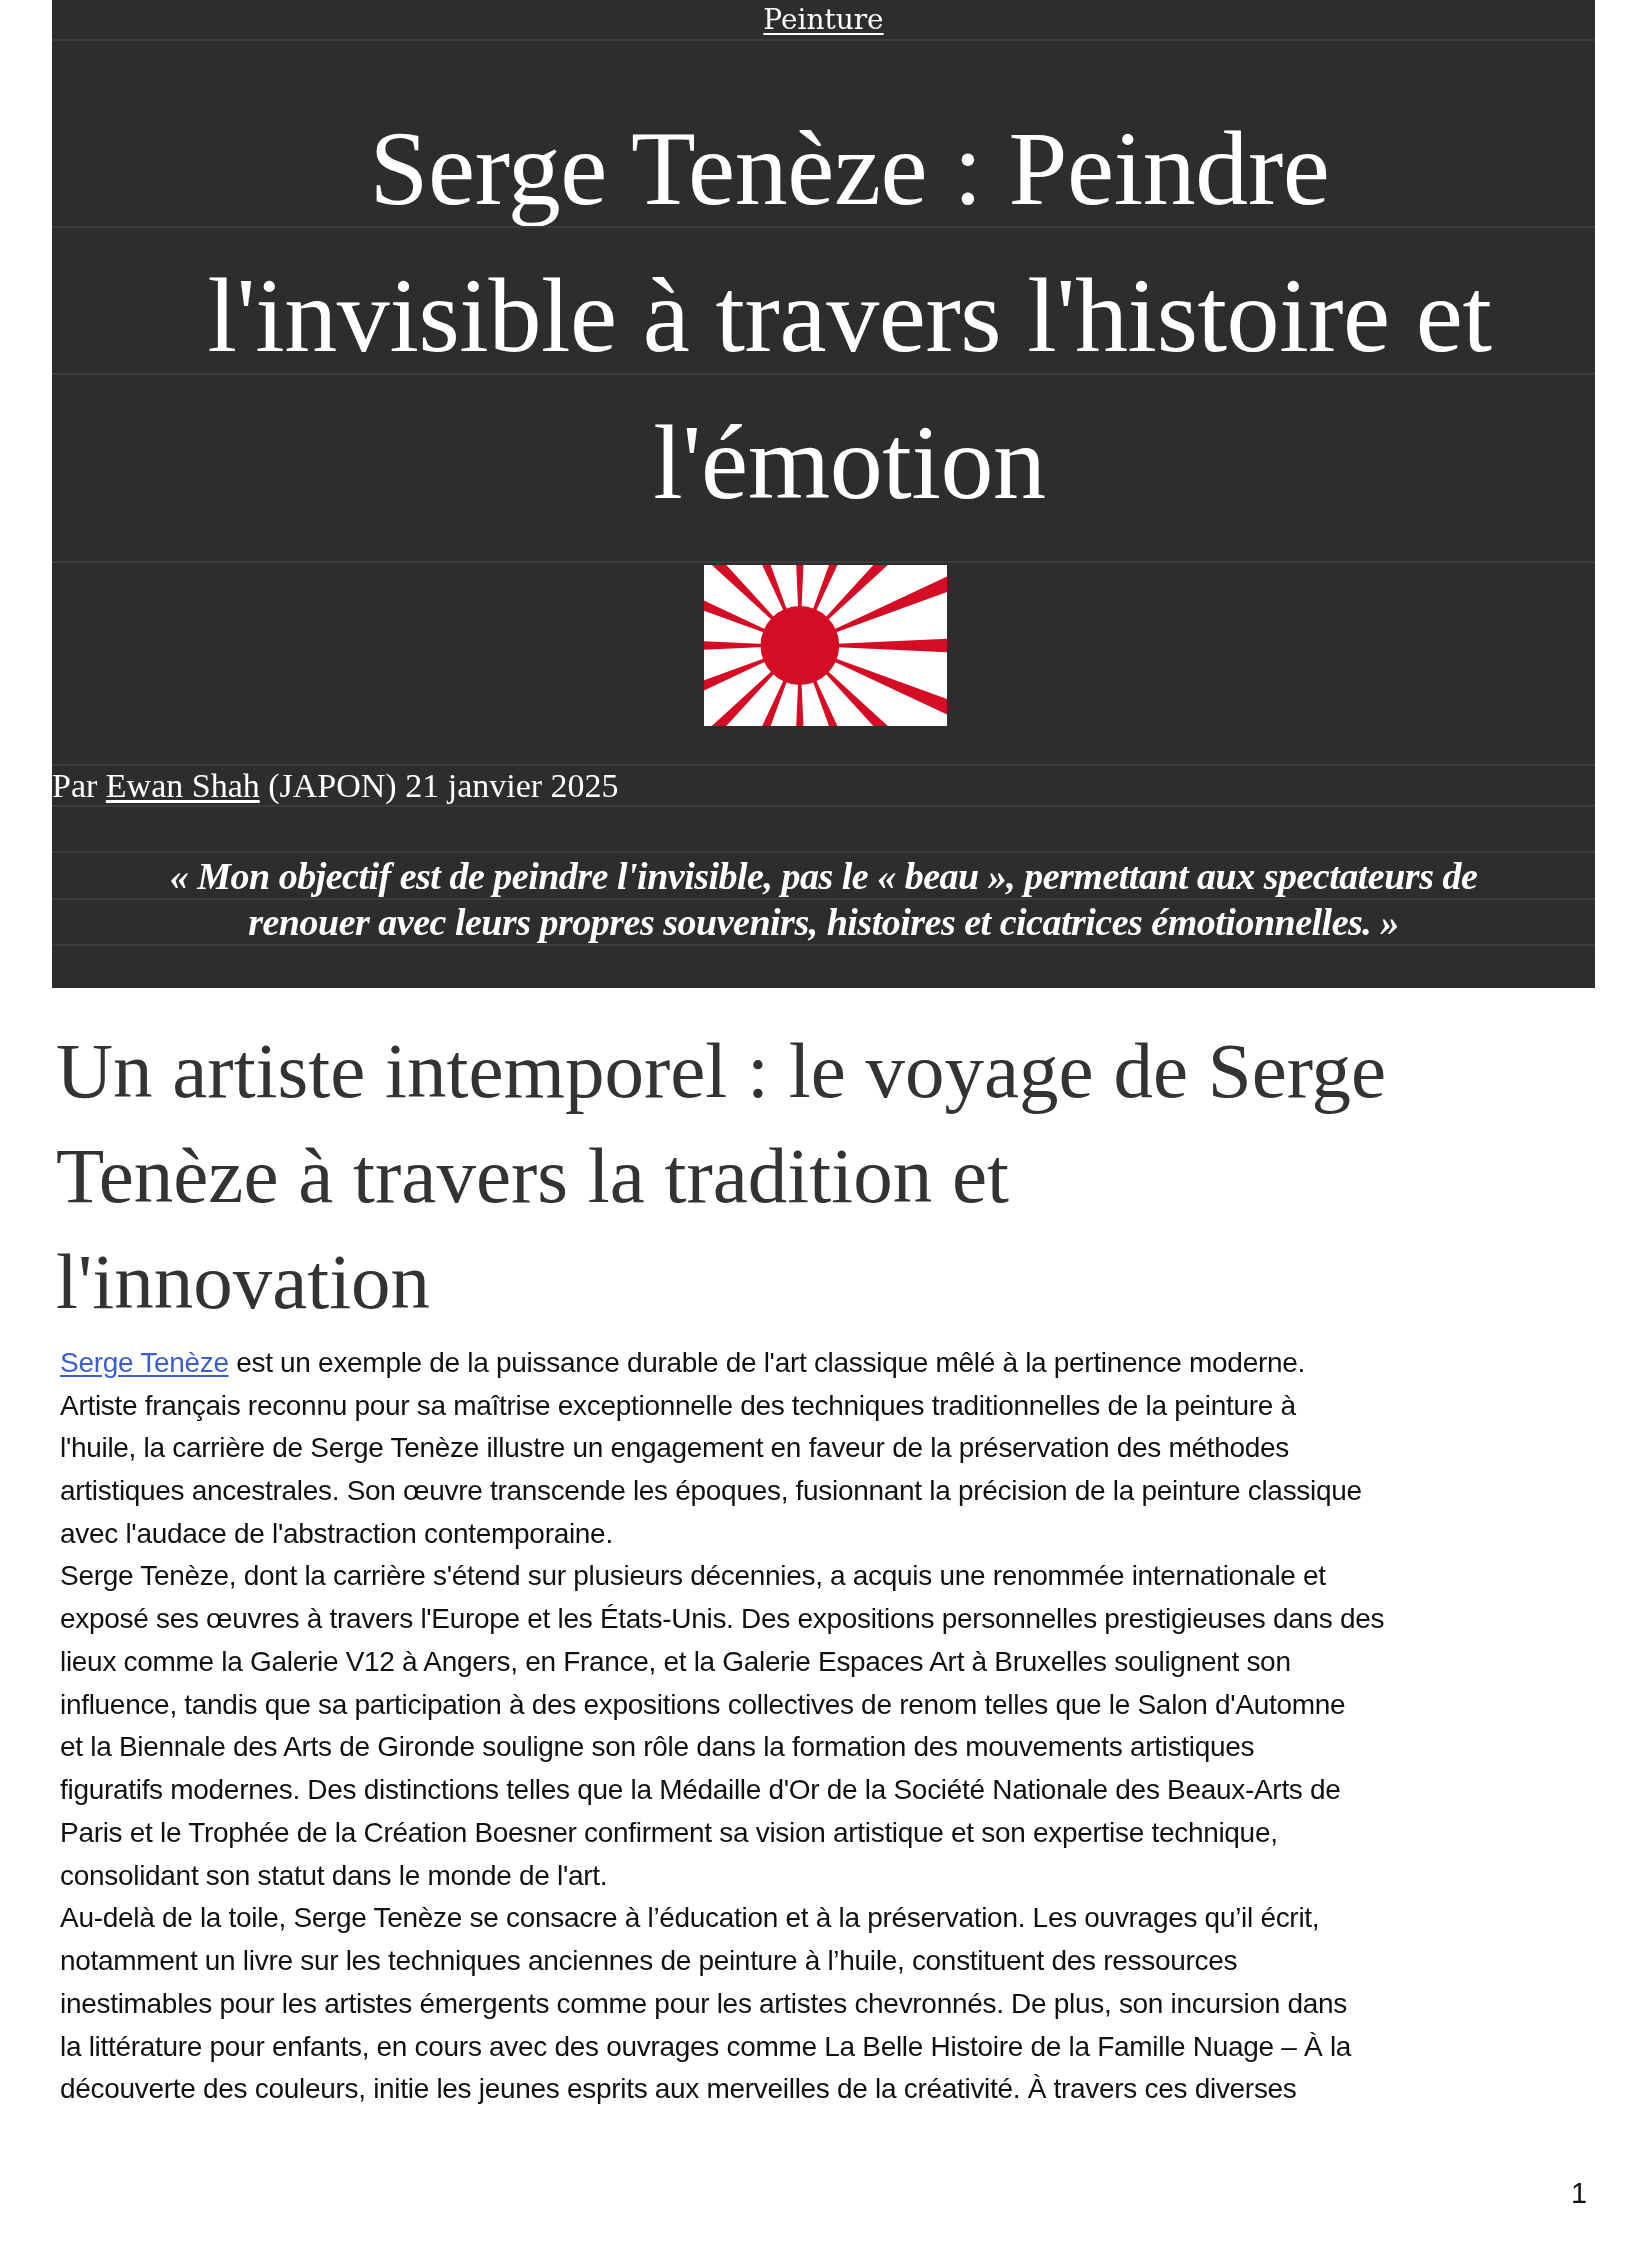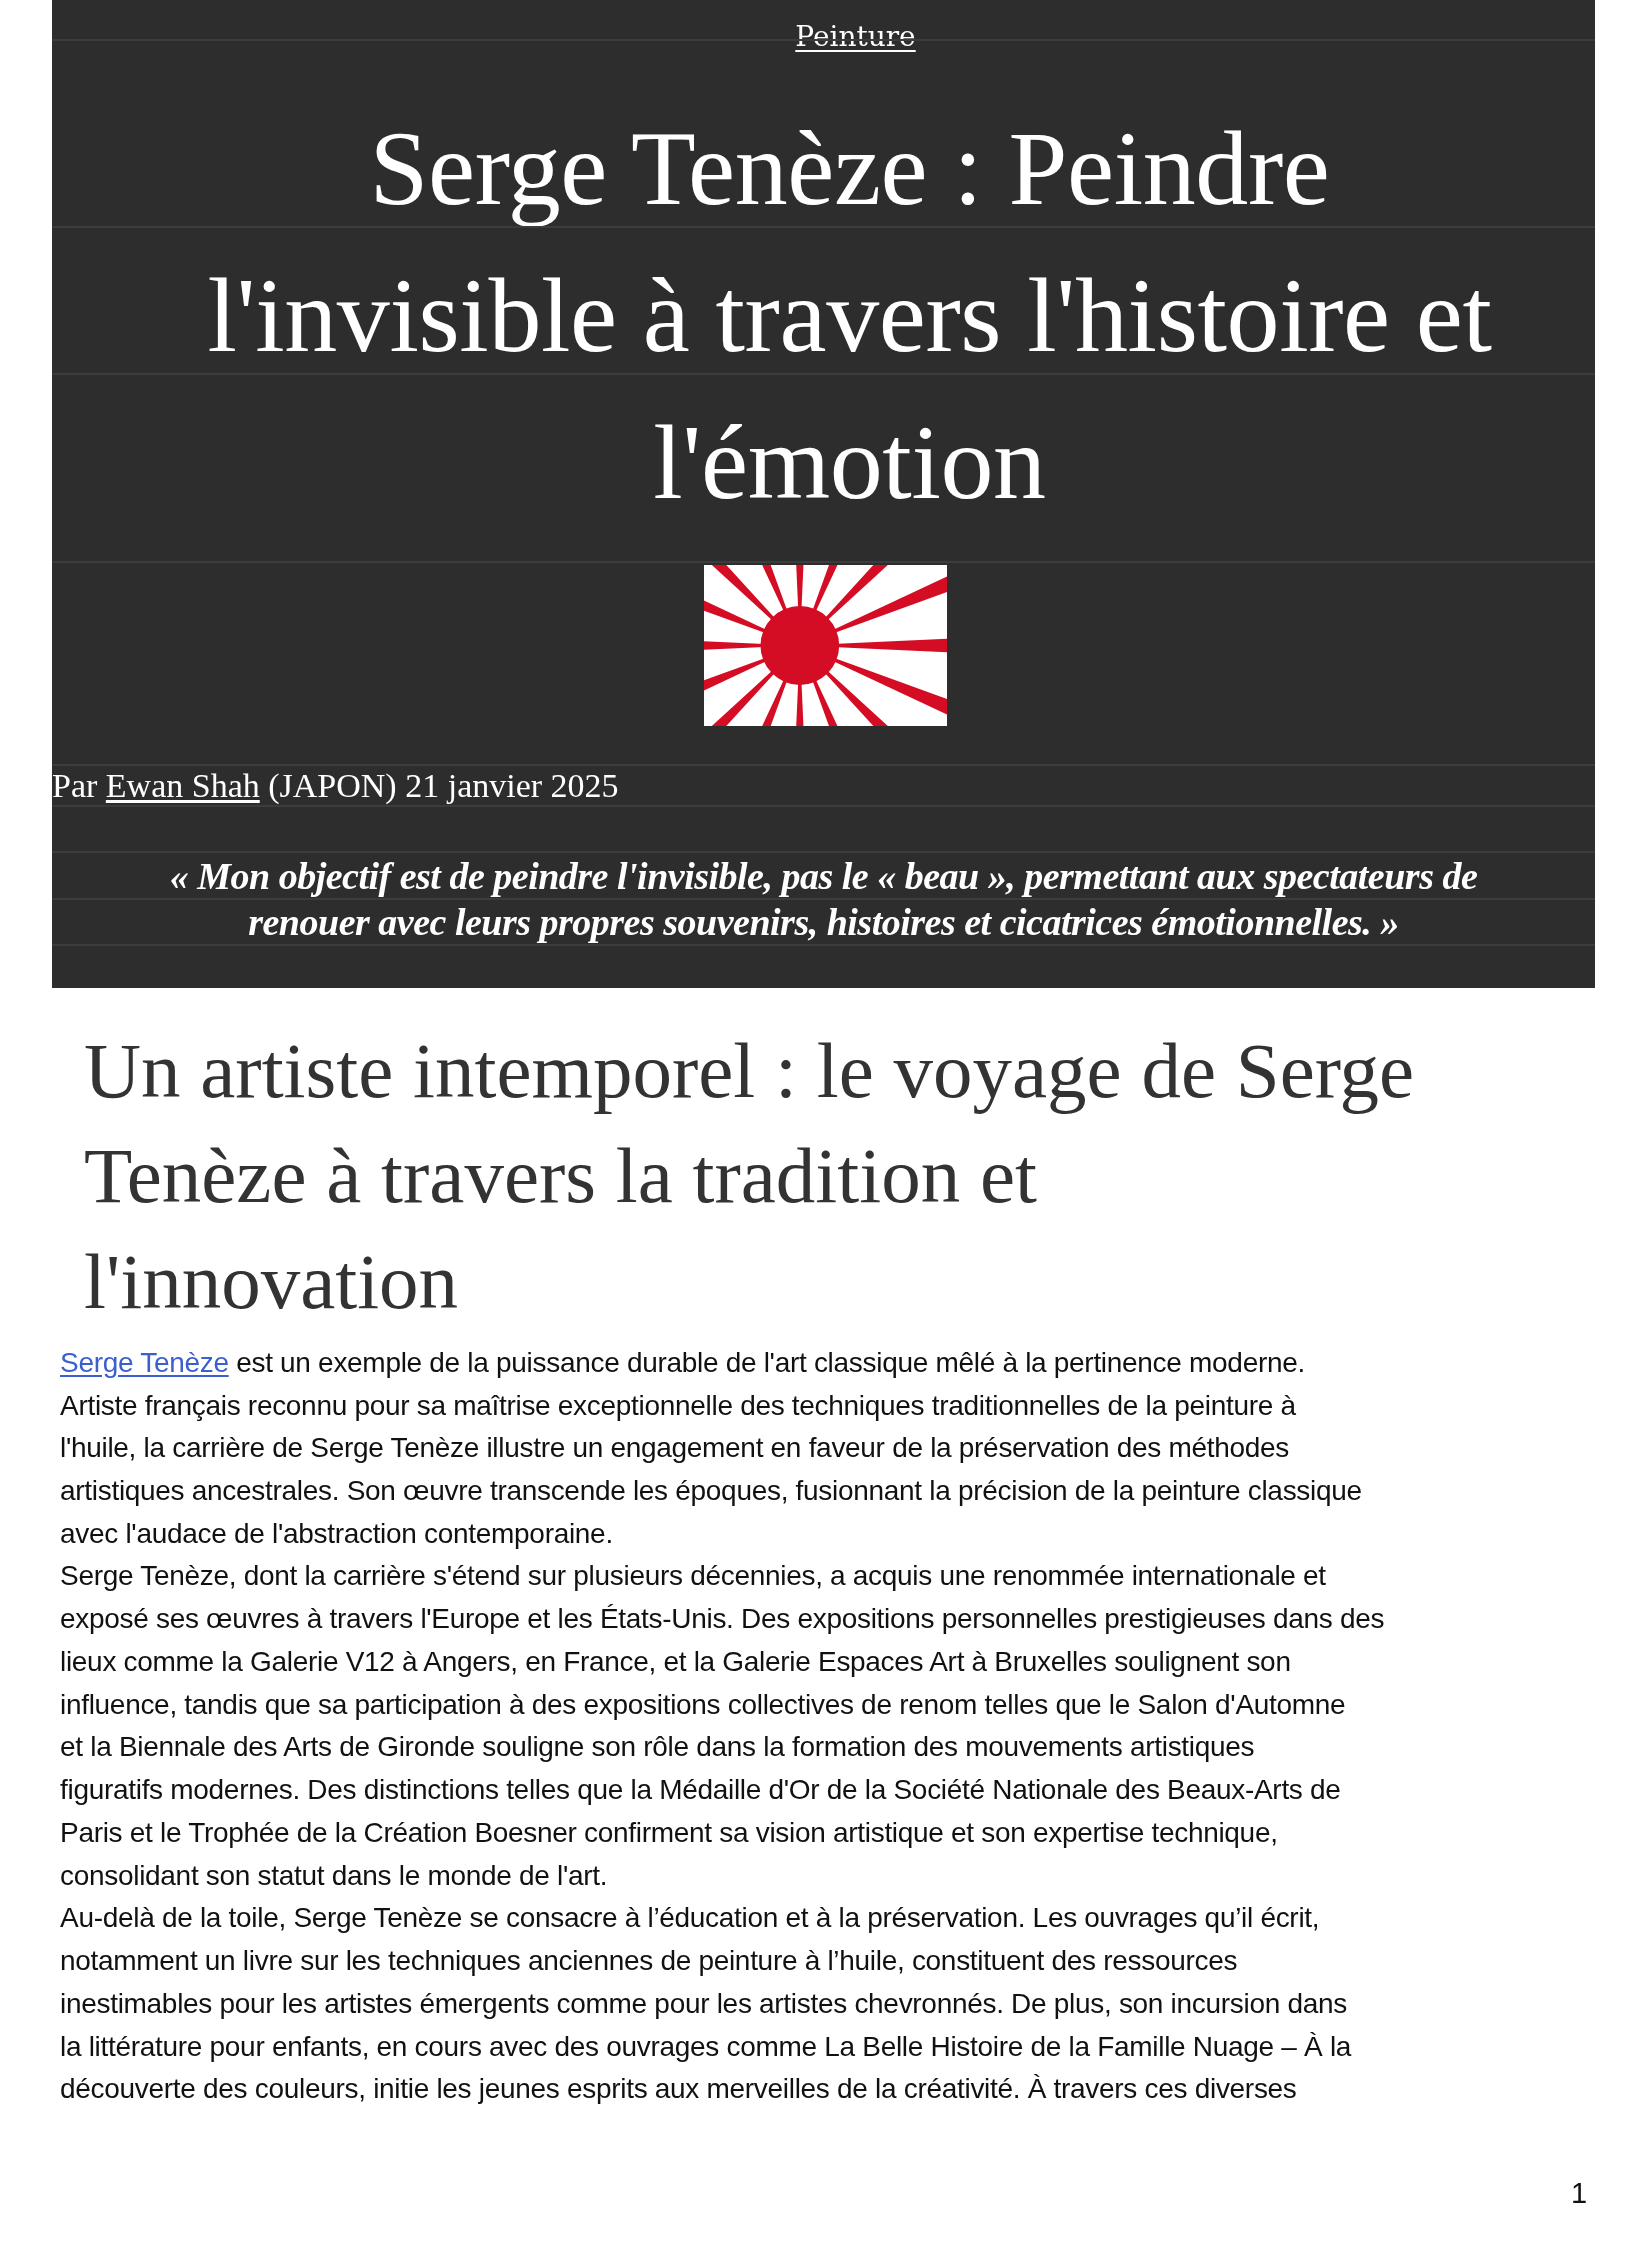--- a/index.html
+++ b/index.html
@@ -3,22 +3,22 @@
 <meta charset="utf-8">
 <style>
   html, body { margin: 0; padding: 0; background: #ffffff; }
   body { width: 1641px; height: 2261px; position: relative; overflow: hidden; }
   .hero {
     position: absolute; left: 52px; top: 0; width: 1543px; height: 988px;
     background: #2d2d2d; color: #ffffff;
   }
   .rule { position: absolute; left: 0; width: 100%; height: 1.7px; background: #3c3c3c; }
   .category {
-    position: absolute; left: 0; width: 100%; top: 19px; text-align: center;
-    font-family: "DejaVu Serif", serif; font-size: 28px; line-height: 36px; margin-left: 32px;
+    position: absolute; left: 0; width: 100%; top: 2px; text-align: center;
+    font-family: "DejaVu Serif", serif; font-size: 28px; line-height: 36px;
   }
   .category a { color: #ffffff; text-decoration: underline; text-underline-offset: 4.3px; }
   .title-line {
     position: absolute; left: 0; width: 100%; text-align: center;
     font-family: "Liberation Serif", serif; font-size: 106px; line-height: 120px;
     white-space: nowrap; letter-spacing: -0.4px; padding-left: 26px;
   }
   .flag { position: absolute; left: 652px; top: 565px; width: 243px; height: 161px; }
   .byline {
     position: absolute; left: 0; width: 100%; top: 766px; text-align: left;
@@ -26,21 +26,21 @@
   }
   .byline a { color: #ffffff; text-decoration: underline; text-underline-offset: 3.4px; }
   .quote-line {
     position: absolute; left: 0; width: 100%; text-align: center;
     font-family: Liberation Serif, serif; font-style: italic; font-weight: bold;
     font-size: 38px; line-height: 46px; white-space: nowrap; letter-spacing: -0.5px;
   }
   .h2-line {
     position: absolute; left: 56px;
     font-family: "Liberation Serif", serif; font-size: 79px; line-height: 94px;
-    color: #333333; white-space: nowrap; margin-left: 28px;
+    color: #333333; white-space: nowrap;
   }
   .body-line {
     position: absolute; left: 60px;
     font-family: "Liberation Sans", sans-serif; font-size: 28px; line-height: 43px;
     color: #111111; white-space: nowrap; letter-spacing: -0.3px;
   }
   .body-line a { color: #3b5fcf; text-decoration: underline; text-underline-offset: 3.4px; }
   .page-number {
     position: absolute; left: 1571px; top: 2176px;
     font-family: "Liberation Sans", sans-serif; font-size: 29px; line-height: 34px; color: #111111;

